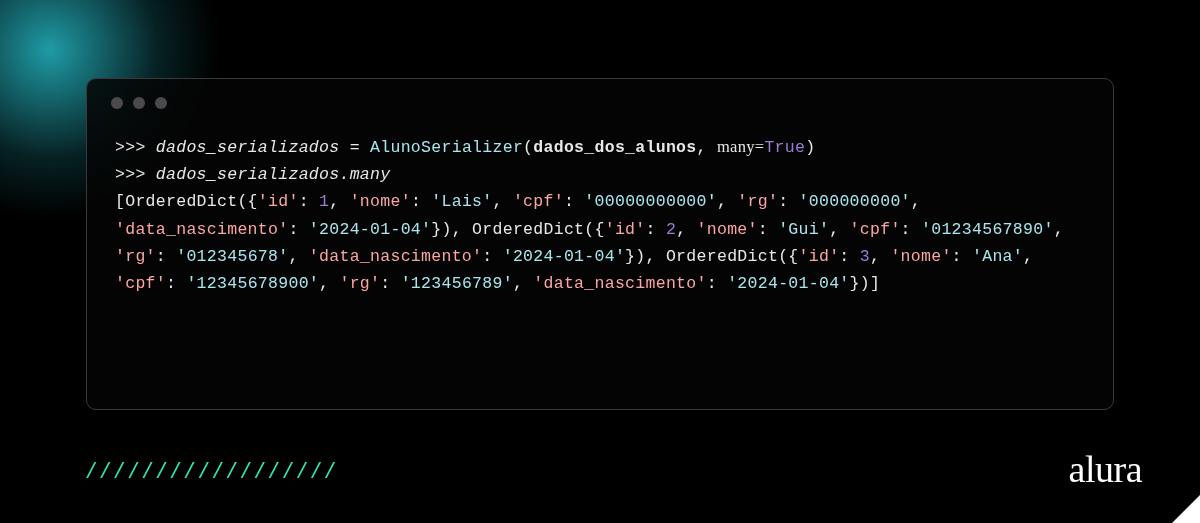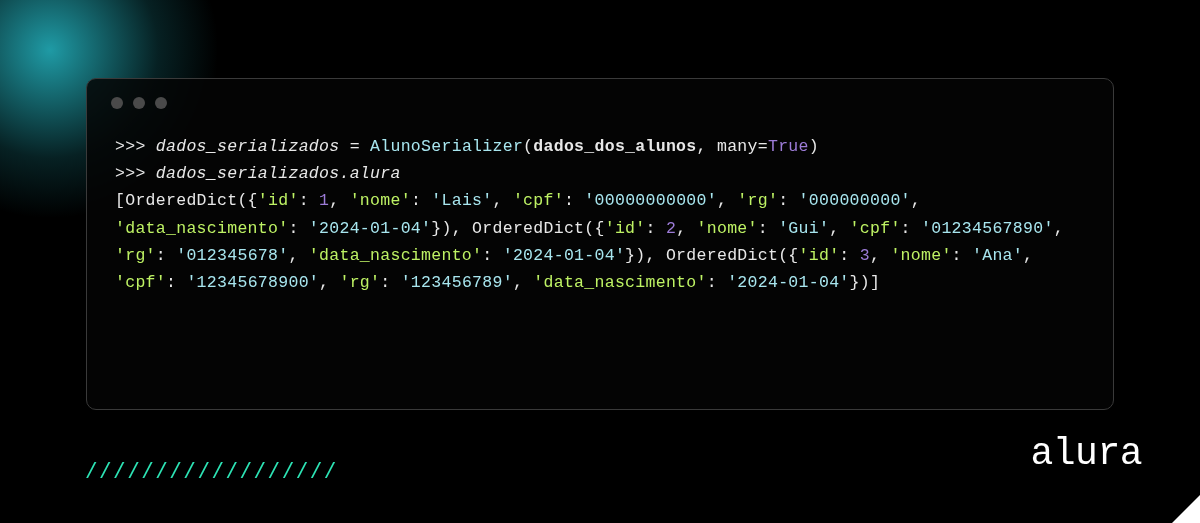--- a/index.html
+++ b/index.html
@@ -49,49 +49,49 @@
       white-space: pre-wrap;
       word-break: break-word;
       letter-spacing: 0.3px;
     }
     .t-prompt   { color: #e8e8e8; }
     .t-def      { color: #e8e8e8; font-style: italic; }
     .t-eq       { color: #e8e8e8; }
     .t-class    { color: #a8e6ef; text-align: center; }
     .t-paren    { color: #e8e8e8; }
     .t-arg      { color: #e8e8e8; font-weight: bold; }
-    .t-kwarg    { color: #e8e8e8; }
+    .t-kwarg    { color: #e8e8e8; font-family: Liberation Serif, serif; }
     .t-true     { color: #9d7cd8; text-align: center; }
     .t-bracket  { color: #e8e8e8; }
     .t-od       { color: #e8e8e8; font-weight: 400; }
-    .t-key      { color: #bef264; text-align: center; }
+    .t-key      { color: #fca5a5; text-align: center; }
     .t-str      { color: #a8e6ef; text-align: right; }
     .t-num      { color: #9d7cd8; }
     .t-colon    { color: #e8e8e8; }
     .t-comma    { color: #e8e8e8; }
     .slashes-wrap {
       position: absolute;
       bottom: 42px;
       left: 86px;
       display: flex;
       gap: 2px;
     }
     .slash {
       color: #2de4b5;
       font-size: 20px;
       font-style: italic;
       font-family: 'Consolas', monospace;
       letter-spacing: 0px;
     }
     .brand {
       position: absolute;
-      bottom: 48px;
+      bottom: 32px;
       right: 58px;
       color: #ffffff;
-      font-family: Liberation Mono, monospace;
+      font-family: Liberation Serif, serif;
       font-size: 38px;
       font-weight: 400;
       letter-spacing: -0.5px;
     }
     .corner-cut {
       position: absolute;
       bottom: -1px;
       right: -1px;
       width: 0;
       height: 0;
@@ -104,21 +104,21 @@
 
 <div class="glow"></div>
 
 <div class="code-window">
   <div class="window-dots">
     <div class="dot"></div>
     <div class="dot"></div>
     <div class="dot"></div>
   </div>
   <div class="code-content"><span class="t-prompt">&gt;&gt;&gt; </span><span class="t-def">dados_serializados</span><span class="t-eq"> = </span><span class="t-class">AlunoSerializer</span><span class="t-paren">(</span><span class="t-arg">dados_dos_alunos</span><span class="t-comma">, </span><span class="t-kwarg">many=</span><span class="t-true">True</span><span class="t-paren">)</span>
-<span class="t-prompt">&gt;&gt;&gt; </span><span class="t-def">dados_serializados.alura</span>
+<span class="t-prompt">&gt;&gt;&gt; </span><span class="t-def">dados_serializados.many</span>
 <span class="t-bracket">[</span><span class="t-od">OrderedDict</span><span class="t-paren">({</span><span class="t-key">'id'</span><span class="t-colon">: </span><span class="t-num">1</span><span class="t-comma">, </span><span class="t-key">'nome'</span><span class="t-colon">: </span><span class="t-str">'Lais'</span><span class="t-comma">, </span><span class="t-key">'cpf'</span><span class="t-colon">: </span><span class="t-str">'00000000000'</span><span class="t-comma">, </span><span class="t-key">'rg'</span><span class="t-colon">: </span><span class="t-str">'000000000'</span><span class="t-comma">, </span><span class="t-key">'data_nascimento'</span><span class="t-colon">: </span><span class="t-str">'2024-01-04'</span><span class="t-paren">})</span><span class="t-comma">, </span><span class="t-od">OrderedDict</span><span class="t-paren">({</span><span class="t-key">'id'</span><span class="t-colon">: </span><span class="t-num">2</span><span class="t-comma">, </span><span class="t-key">'nome'</span><span class="t-colon">: </span><span class="t-str">'Gui'</span><span class="t-comma">, </span><span class="t-key">'cpf'</span><span class="t-colon">: </span><span class="t-str">'01234567890'</span><span class="t-comma">, </span><span class="t-key">'rg'</span><span class="t-colon">: </span><span class="t-str">'012345678'</span><span class="t-comma">, </span><span class="t-key">'data_nascimento'</span><span class="t-colon">: </span><span class="t-str">'2024-01-04'</span><span class="t-paren">})</span><span class="t-comma">, </span><span class="t-od">OrderedDict</span><span class="t-paren">({</span><span class="t-key">'id'</span><span class="t-colon">: </span><span class="t-num">3</span><span class="t-comma">, </span><span class="t-key">'nome'</span><span class="t-colon">: </span><span class="t-str">'Ana'</span><span class="t-comma">, </span><span class="t-key">'cpf'</span><span class="t-colon">: </span><span class="t-str">'12345678900'</span><span class="t-comma">, </span><span class="t-key">'rg'</span><span class="t-colon">: </span><span class="t-str">'123456789'</span><span class="t-comma">, </span><span class="t-key">'data_nascimento'</span><span class="t-colon">: </span><span class="t-str">'2024-01-04'</span><span class="t-paren">})</span><span class="t-bracket">]</span></div>
 </div>
 
 <div class="slashes-wrap" id="slashes">
     <span class="slash">/</span>
     <span class="slash">/</span>
     <span class="slash">/</span>
     <span class="slash">/</span>
     <span class="slash">/</span>
     <span class="slash">/</span>

